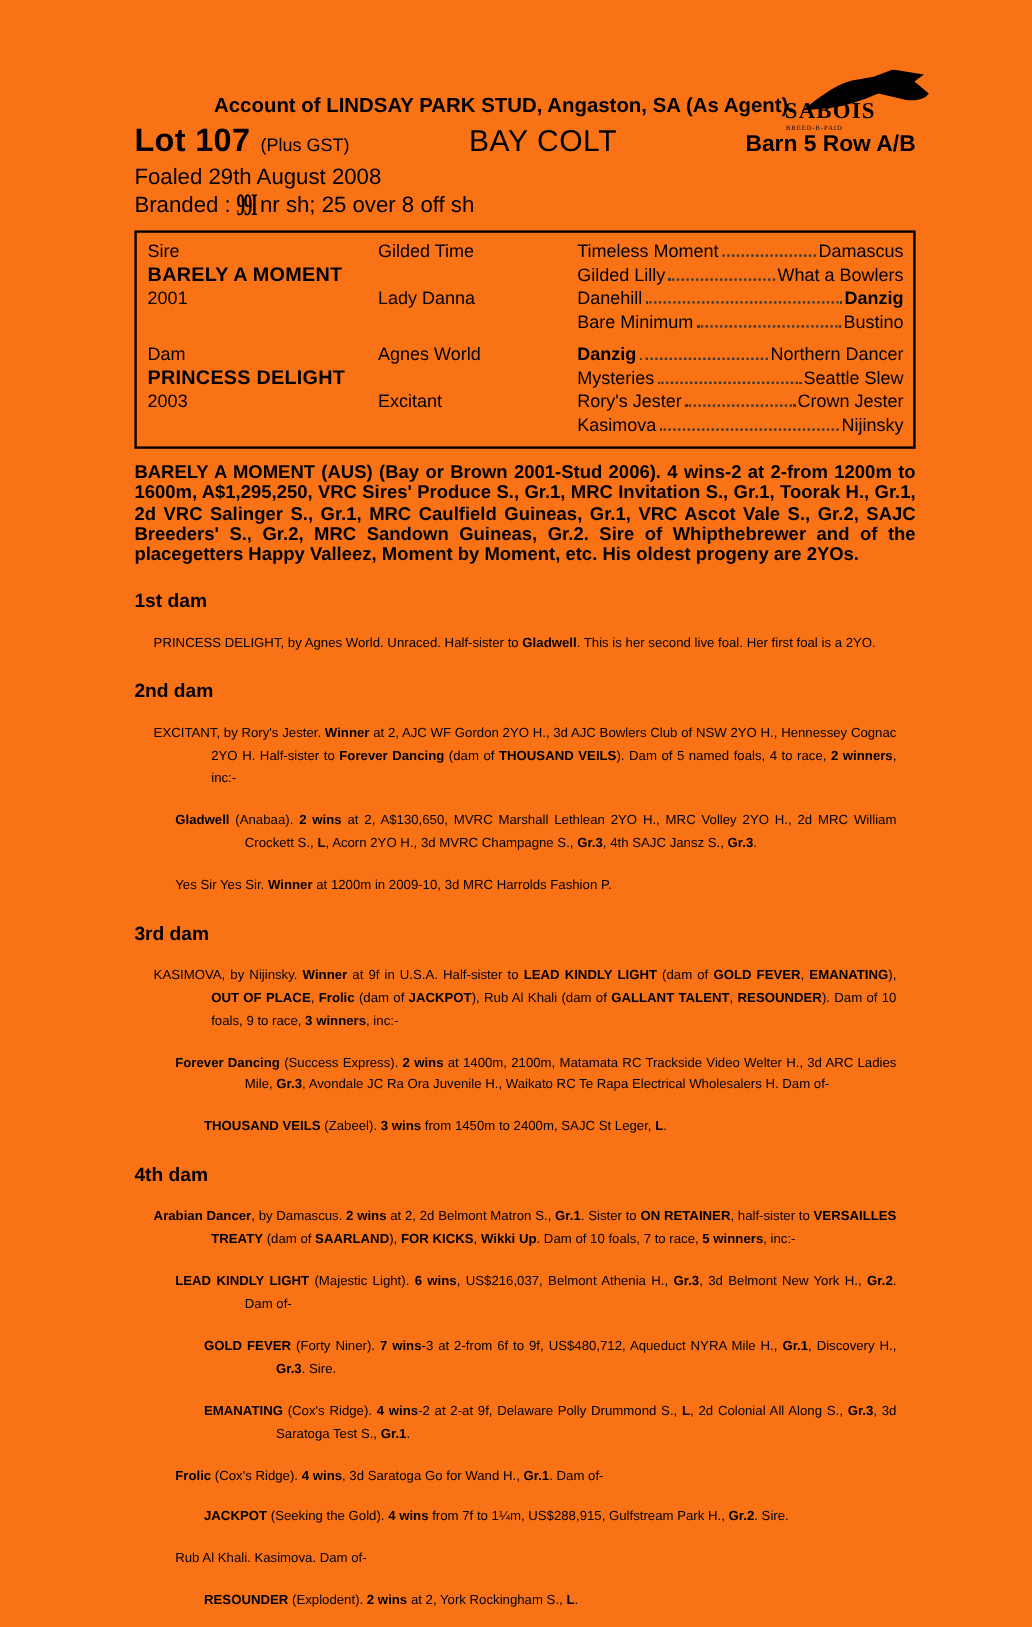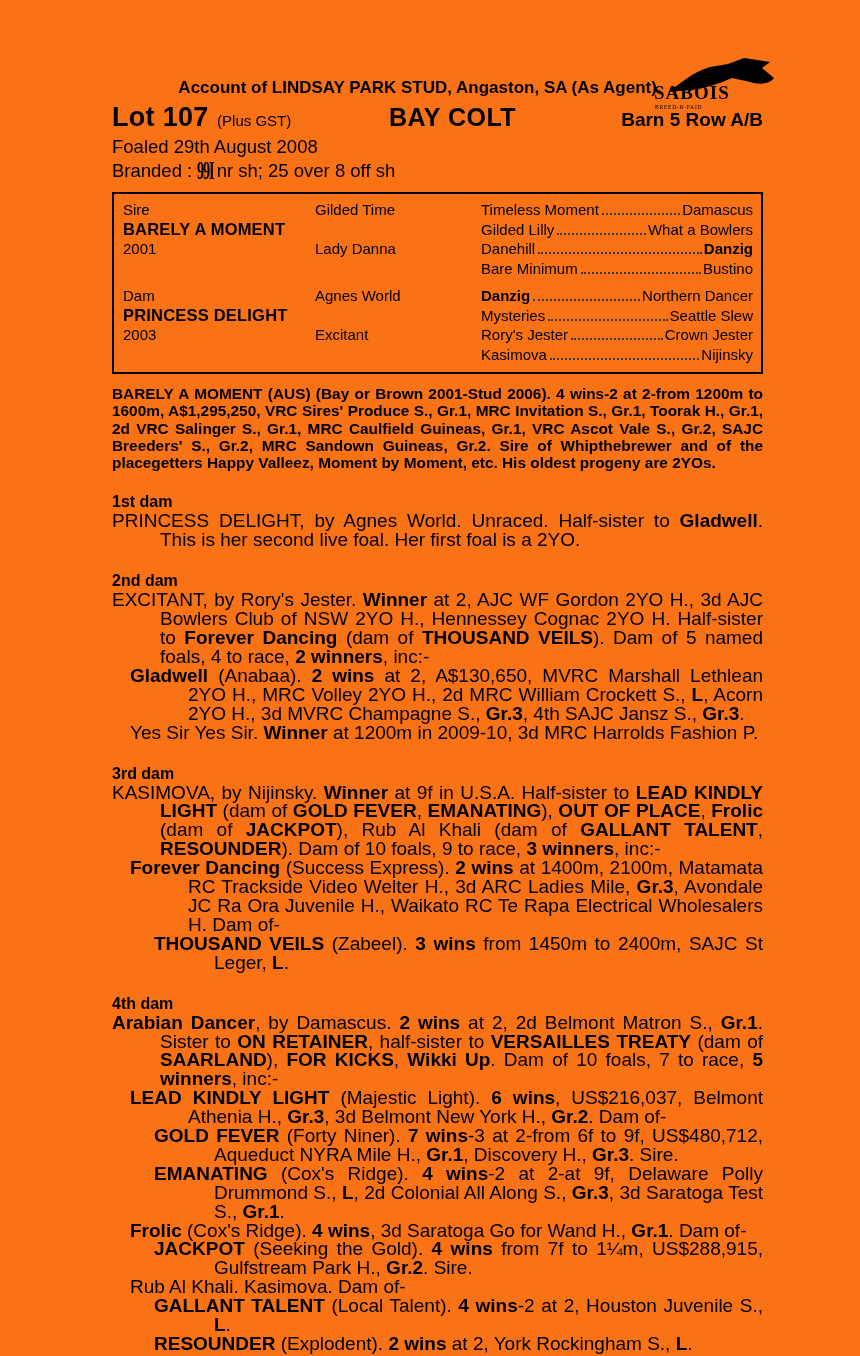--- a/index.html
+++ b/index.html
@@ -26,21 +26,21 @@
     letter-spacing:1px;
   }
   .logo-tag{
     position:absolute;left:7px;top:40px;
     font-family:"Liberation Serif", serif;font-size:5.5px;letter-spacing:.8px;
   }
   .lot-row{display:flex;align-items:baseline;margin-top:2px;}
   .lot-left{flex:1;white-space:nowrap;}
   .lot-number{font-size:27px;font-weight:bold;letter-spacing:.3px;}
   .gst-note{font-size:15px;margin-left:4px;}
-  .horse-type{flex:0 0 auto;font-size:25px;font-weight:bold;letter-spacing:.5px;margin-left:30px;}
+  .horse-type{flex:0 0 auto;font-size:25px;font-weight:normal;letter-spacing:.5px;margin-left:30px;}
   .barn{flex:1;text-align:right;font-size:19px;font-weight:bold;white-space:nowrap;}
   .foaled-row{display:flex;justify-content:space-between;align-items:baseline;margin-top:3px;font-size:18.5px;flex-direction:column;}
   .brand-mark{
     display:inline-block;
     font-family:"Liberation Serif", serif;
     font-size:26px;line-height:1;font-weight:bold;
     transform:scaleX(.55);transform-origin:0 78%;
     letter-spacing:-2px;margin-right:-16px;vertical-align:-2px;
   }
 
@@ -66,21 +66,21 @@
   .sire-summary{
     margin:11px 0 0;
     font-weight:bold;font-size:15.4px;line-height:17.3px;
     text-align:justify;
   }
   .sire-summary b, .sire-summary span{font-weight:bold;}
 
   
   .section{margin-top:21px;}
   .sec-h{font-weight:bold;font-size:16px;line-height:19px;margin-bottom:1px;}
-  .section p{margin:0;font-size:19px;line-height:18.9px;text-align:justify;}
+  .section p{margin:16px;font-size:11px;line-height:18.9px;text-align:justify;}
   .p-dam{padding-left:48px;text-indent:-48px;}
   .p-l1{padding-left:76px;text-indent:-58px;}
   .p-l2{padding-left:102px;text-indent:-60px;}
 </style>
 </head>
 <body>
 
 <div class="page">
   <div class="content">
 
@@ -208,19 +208,18 @@
         </div>
         <div class="section">
           <div class="sec-h">4th dam</div>
           <p class="p-dam"><b class="b">Arabian Dancer</b><span>, by Damascus. </span><b class="b">2 wins</b><span> at 2, 2d Belmont Matron S., </span><b class="b">Gr.1</b><span>. Sister to </span><b class="b">ON RETAINER</b><span>, half-sister to </span><b class="b">VERSAILLES TREATY</b><span> (dam of </span><b class="b">SAARLAND</b><span>), </span><b class="b">FOR KICKS</b><span>, </span><b class="b">Wikki Up</b><span>. Dam of 10 foals, 7 to race, </span><b class="b">5 winners</b><span>, inc:-</span></p>
           <p class="p-l1"><b class="b">LEAD KINDLY LIGHT</b><span> (Majestic Light). </span><b class="b">6 wins</b><span>, US$216,037, Belmont Athenia H., </span><b class="b">Gr.3</b><span>, 3d Belmont New York H., </span><b class="b">Gr.2</b><span>. Dam of-</span></p>
           <p class="p-l2"><b class="b">GOLD FEVER</b><span> (Forty Niner). </span><b class="b">7 wins</b><span>-3 at 2-from 6f to 9f, US$480,712, Aqueduct NYRA Mile H., </span><b class="b">Gr.1</b><span>, Discovery H., </span><b class="b">Gr.3</b><span>. Sire.</span></p>
           <p class="p-l2"><b class="b">EMANATING</b><span> (Cox's Ridge). </span><b class="b">4 wins</b><span>-2 at 2-at 9f, Delaware Polly Drummond S., </span><b class="b">L</b><span>, 2d Colonial All Along S., </span><b class="b">Gr.3</b><span>, 3d Saratoga Test S., </span><b class="b">Gr.1</b><span>.</span></p>
           <p class="p-l1"><b class="b">Frolic</b><span> (Cox's Ridge). </span><b class="b">4 wins</b><span>, 3d Saratoga Go for Wand H., </span><b class="b">Gr.1</b><span>. Dam of-</span></p>
           <p class="p-l2"><b class="b">JACKPOT</b><span> (Seeking the Gold). </span><b class="b">4 wins</b><span> from 7f to 1¼m, US$288,915, Gulfstream Park H., </span><b class="b">Gr.2</b><span>. Sire.</span></p>
           <p class="p-l1"><span>Rub Al Khali. Kasimova. Dam of-</span></p>
-          <p class="p-l2"><b class="b">GALLANT TALENT</b><span> (Local Talent). </span><b class="b">4 wins</b><span>-2 at 2, Houston Juvenile S., </span><b class="b">L</b><span>.</span></p>
           <p class="p-l2"><b class="b">RESOUNDER</b><span> (Explodent). </span><b class="b">2 wins</b><span> at 2, York Rockingham S., </span><b class="b">L</b><span>.</span></p>
         </div>
       </div>
 
   </div>
 </div>
 
 </body></html>

